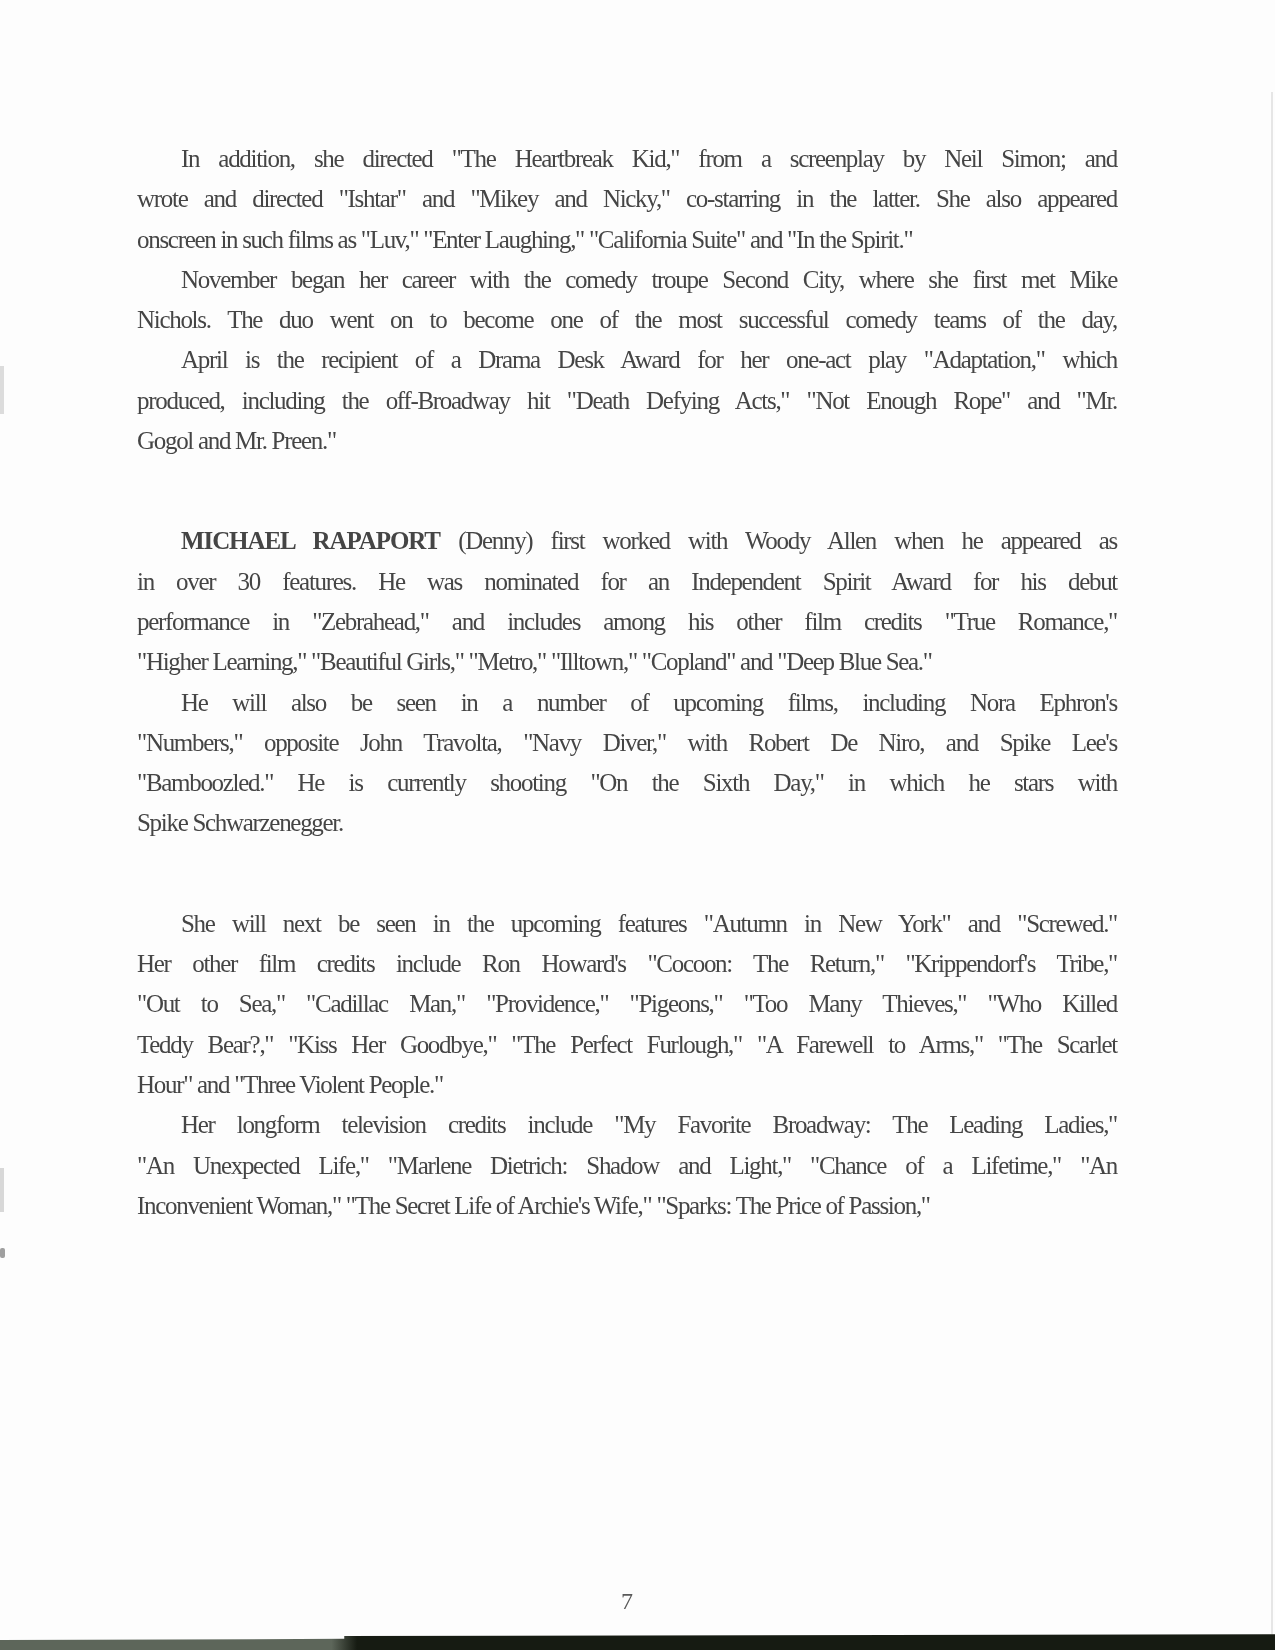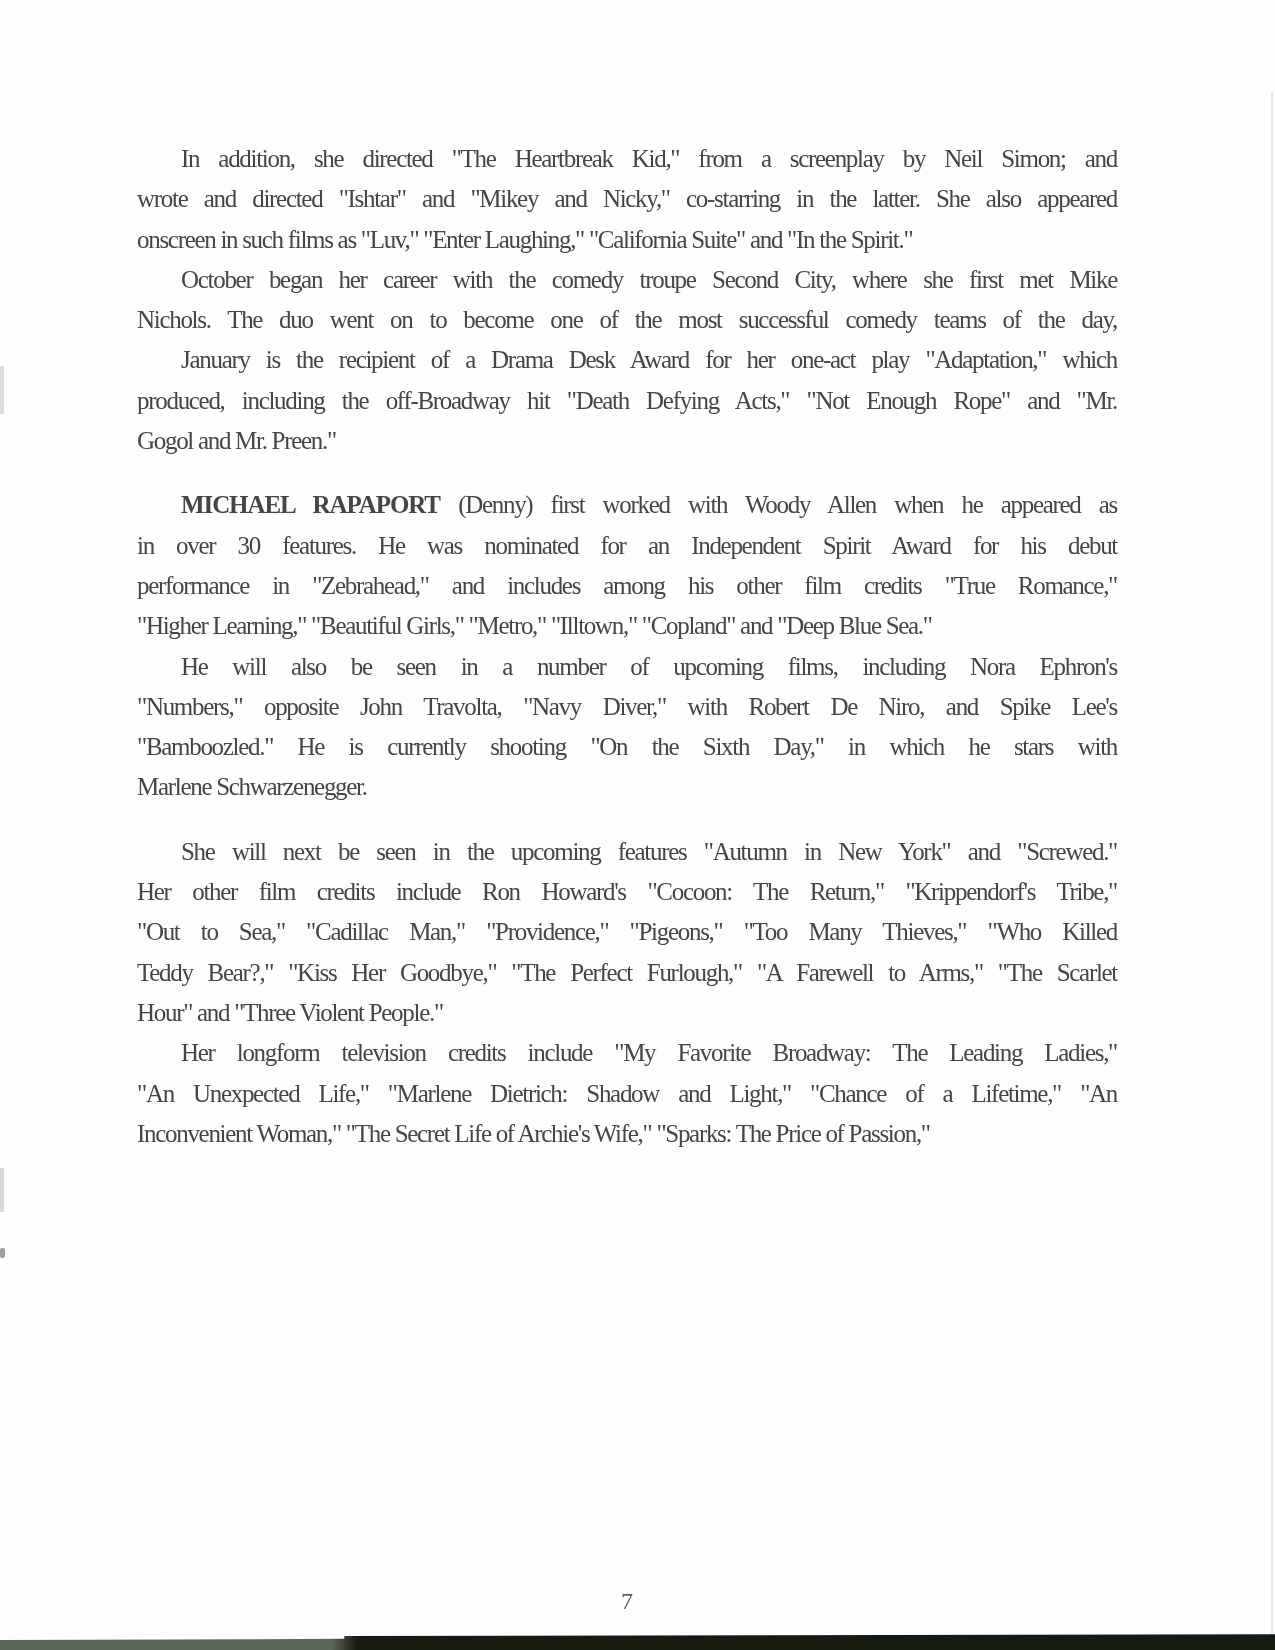--- a/index.html
+++ b/index.html
@@ -15,21 +15,21 @@
     color: var(--ink, #454545);
   }
 
   .text-block {
     position: absolute;
     left: 137px;
     top: 139px;
     width: 980px;
   }
 
-  .section + .section { margin-top: 24px; }
+  .section + .section { margin-top: 60px; }
 
   .line {
     font-size: 25px;
     letter-spacing: -1.3px;
     line-height: 40.3px;
     height: 40.3px;
     text-align: justify;
     text-align-last: justify;
     white-space: normal;
   }
@@ -96,41 +96,41 @@
 <div class="page">
 
   <div class="text-block">
       <div class="section">
         <div class="para">
           <div class="line line-just line-first">In addition, she directed "The Heartbreak Kid," from a screenplay by Neil Simon; and</div>
           <div class="line line-just">wrote and directed "Ishtar" and "Mikey and Nicky," co-starring in the latter.  She also appeared</div>
           <div class="line line-end">onscreen in such films as "Luv," "Enter Laughing," "California Suite" and "In the Spirit."</div>
         </div>
         <div class="para">
-          <div class="line line-just line-first">October began her career with the comedy troupe Second City, where she first met Mike</div>
+          <div class="line line-just line-first">November began her career with the comedy troupe Second City, where she first met Mike</div>
           <div class="line line-just">Nichols.  The duo went on to become one of the most successful comedy teams of the day,</div>
         </div>
         <div class="para">
-          <div class="line line-just line-first">January is the recipient of a Drama Desk Award for her one-act play "Adaptation," which</div>
+          <div class="line line-just line-first">April is the recipient of a Drama Desk Award for her one-act play "Adaptation," which</div>
           <div class="line line-just">produced, including the off-Broadway hit "Death Defying Acts," "Not Enough Rope" and "Mr.</div>
           <div class="line line-end">Gogol and Mr. Preen."</div>
         </div>
       </div>
       <div class="section">
         <div class="para">
           <div class="line line-just line-first"><strong>MICHAEL RAPAPORT</strong> (Denny) first worked with Woody Allen when he appeared as</div>
           <div class="line line-just">in over 30 features.  He was nominated for an Independent Spirit Award for his debut</div>
           <div class="line line-just">performance in "Zebrahead," and includes among his other film credits "True Romance,"</div>
           <div class="line line-end">"Higher Learning," "Beautiful Girls," "Metro," "Illtown," "Copland" and "Deep Blue Sea."</div>
         </div>
         <div class="para">
           <div class="line line-just line-first">He will also be seen in a number of upcoming films, including Nora Ephron's</div>
           <div class="line line-just">"Numbers," opposite John Travolta, "Navy Diver," with Robert De Niro, and Spike Lee's</div>
           <div class="line line-just">"Bamboozled."  He is currently shooting "On the Sixth Day," in which he stars with</div>
-          <div class="line line-end">Marlene Schwarzenegger.</div>
+          <div class="line line-end">Spike Schwarzenegger.</div>
         </div>
       </div>
       <div class="section">
         <div class="para">
           <div class="line line-just line-first">She will next be seen in the upcoming features "Autumn in New York" and "Screwed."</div>
           <div class="line line-just">Her other film credits include Ron Howard's "Cocoon: The Return," "Krippendorf's Tribe,"</div>
           <div class="line line-just">"Out to Sea," "Cadillac Man," "Providence," "Pigeons," "Too Many Thieves," "Who Killed</div>
           <div class="line line-just">Teddy Bear?," "Kiss Her Goodbye," "The Perfect Furlough," "A Farewell to Arms," "The Scarlet</div>
           <div class="line line-end">Hour" and "Three Violent People."</div>
         </div>

